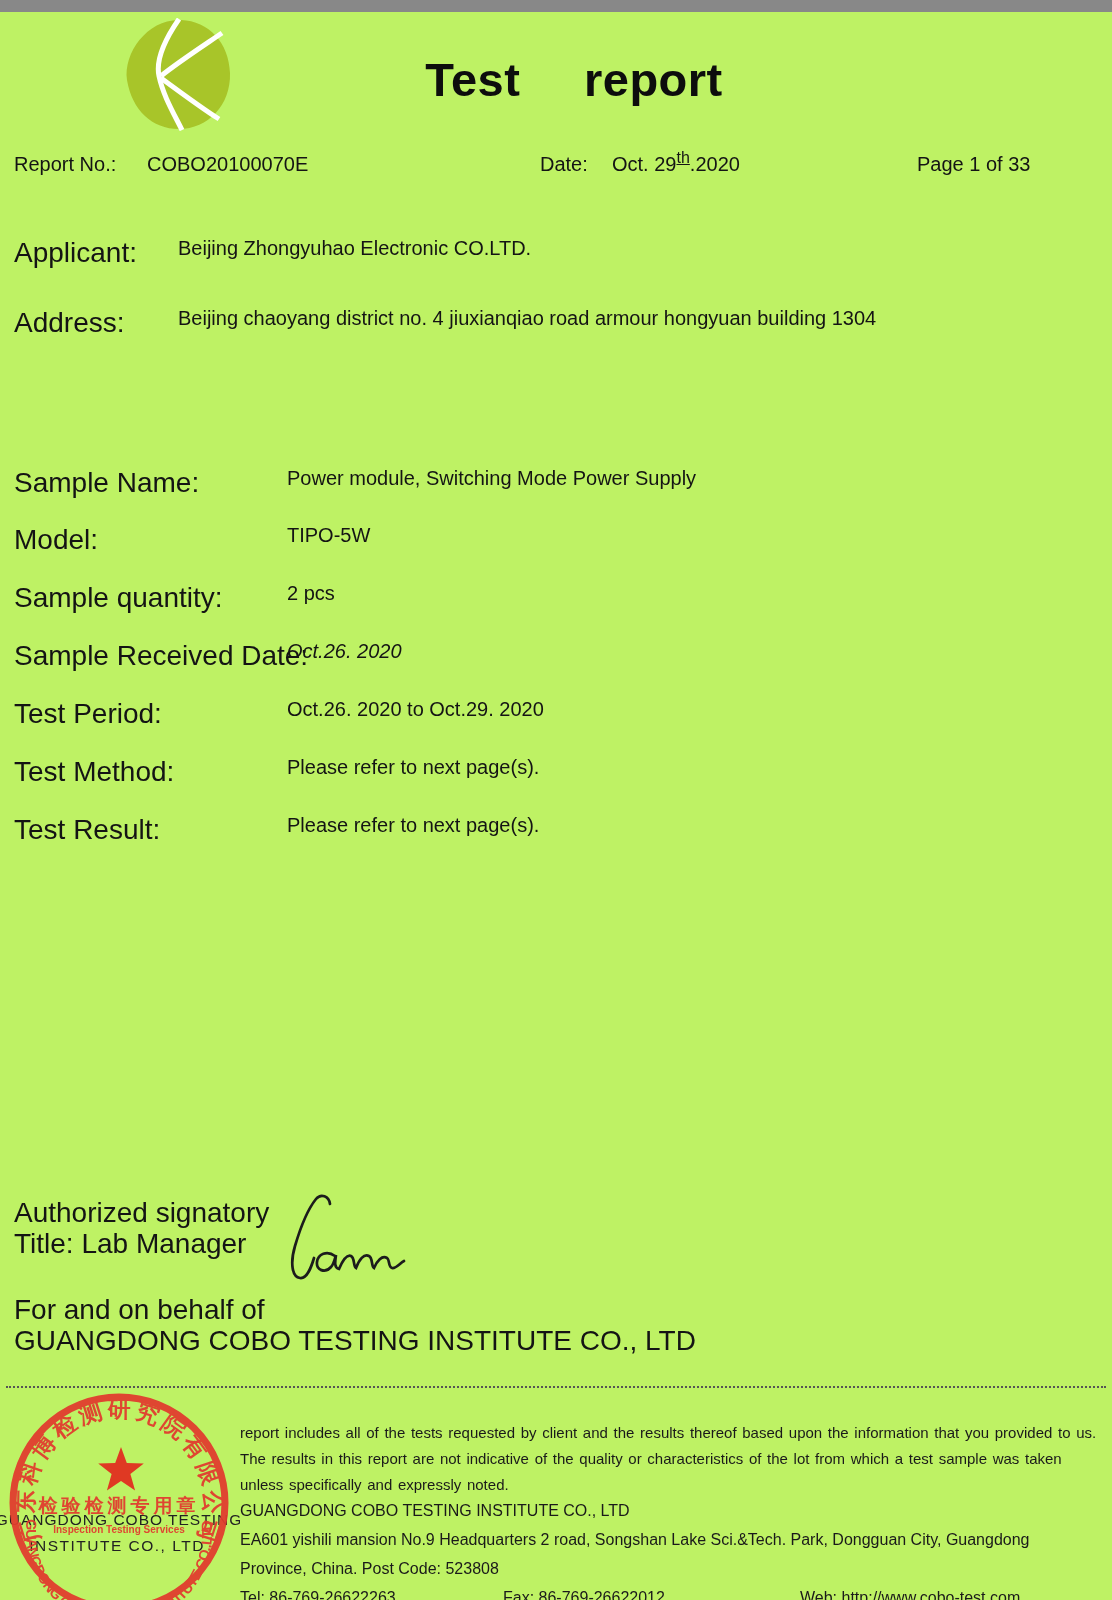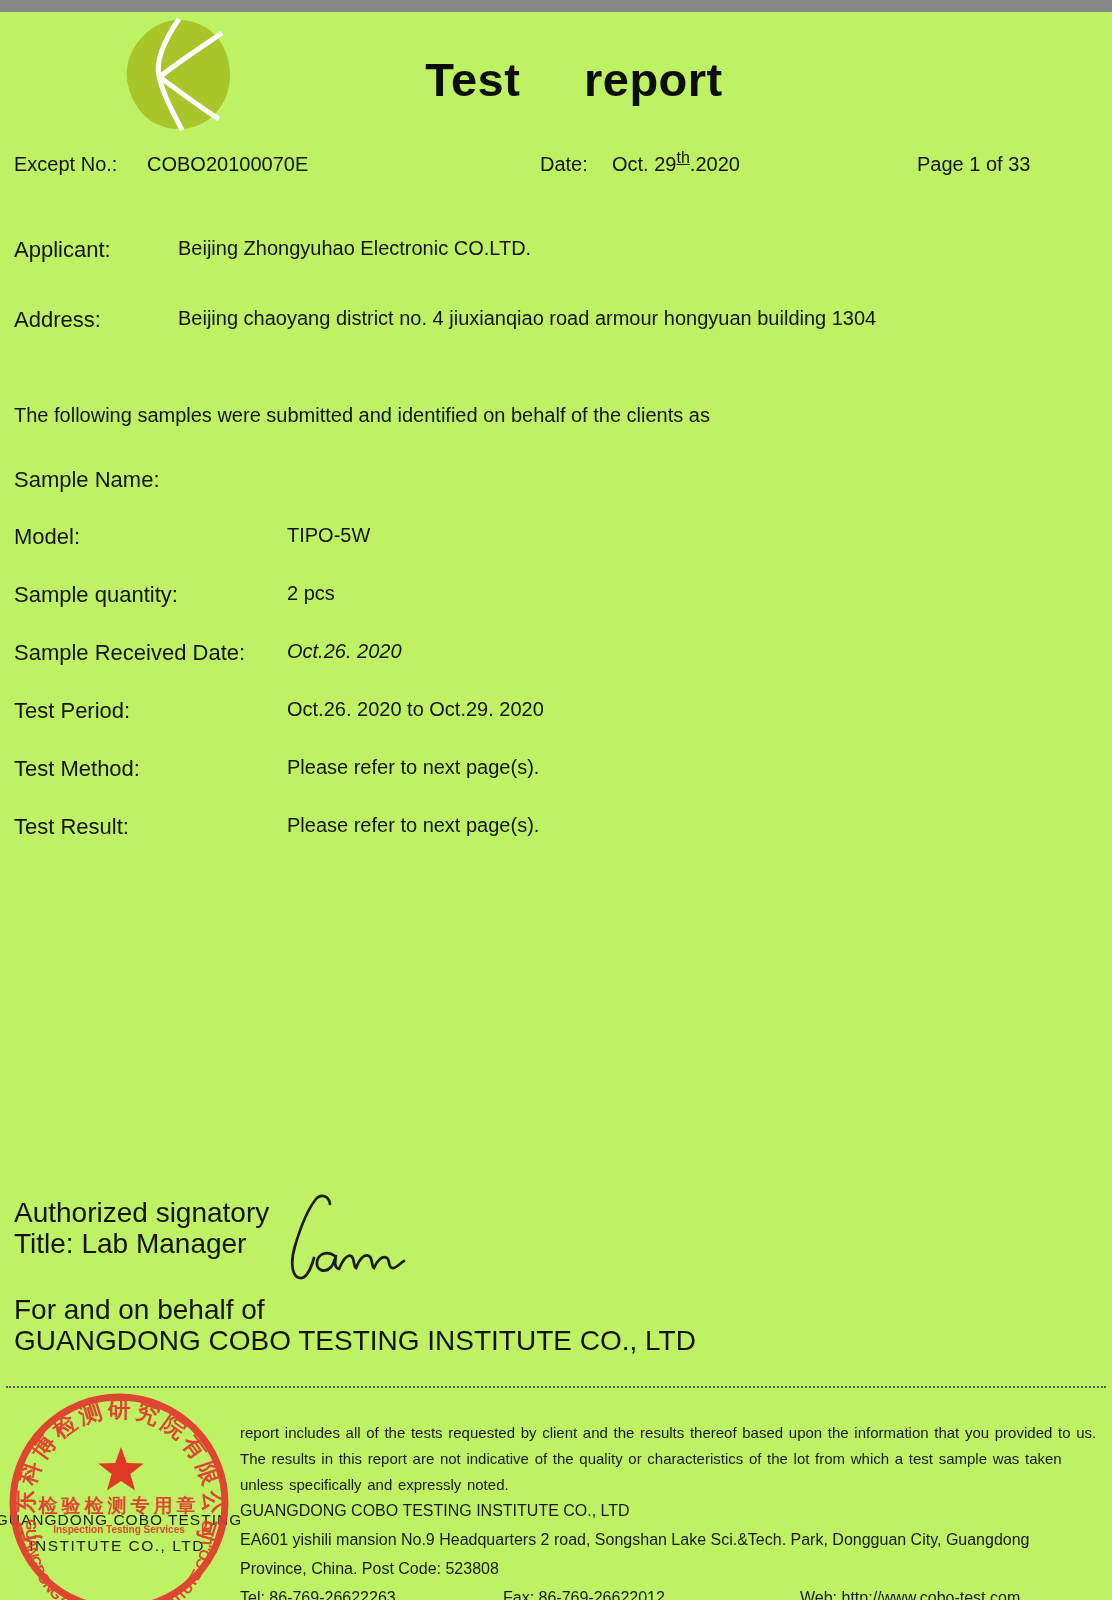--- a/index.html
+++ b/index.html
@@ -14,21 +14,21 @@
   }
   .abs{position:absolute;}
   .doc-title{
     top:40px;left:18px;width:100%;
     text-align:center;
     font-size:47px;font-weight:700;
     word-spacing:50px;letter-spacing:0.5px;
     color:#0d0d0d;
   }
   .hline{font-size:20px;white-space:nowrap;}
-  .lbl{font-size:22px;white-space:nowrap;}
+  .lbl{font-size:28px;white-space:nowrap;}
   .val{font-size:20px;white-space:nowrap;}
   .intro{font-size:20px;white-space:nowrap;}
   .sig-text{font-size:28px;white-space:nowrap;}
   .footer-divider{
     top:1374px;left:6px;width:1100px;height:0;
     border-top:2px dotted #555;
   }
   .fnote{font-size:15px;white-space:nowrap;word-spacing:1.5px;color:#1a1a1a;}
   .finfo{font-size:16px;white-space:nowrap;color:#1a1a1a;}
   sup{font-size:16px;vertical-align:super;line-height:0;text-decoration:underline;}
@@ -40,34 +40,34 @@
 
   <svg class="abs" style="left:123px;top:6px;" width="110" height="113" viewBox="0 0 110 113" aria-hidden="true">
     <path d="M 58,2 C 86,3 106,25 107,55 C 108,87 85,111 56,111 C 29,111 9,92 4,62 C 0,34 26,0 58,2 Z" fill="#a8c529"></path>
     <path d="M 56,1 C 38,27 33,44 36,58 C 40,77 50,94 59,112" fill="none" stroke="#ffffff" stroke-width="5"></path>
     <path d="M 99,15 C 80,28 54,45 38,58" fill="none" stroke="#ffffff" stroke-width="5"></path>
     <path d="M 38,60 C 57,74 80,91 96,101" fill="none" stroke="#ffffff" stroke-width="5"></path>
   </svg>
 
   <div class="abs doc-title">Test report</div>
 
-  <div class="abs hline" style="left:14px;top:141px;">Except No.:</div>
+  <div class="abs hline" style="left:14px;top:141px;">Report No.:</div>
   <div class="abs hline" style="left:147px;top:141px;">COBO20100070E</div>
   <div class="abs hline" style="left:540px;top:141px;">Date:</div>
   <div class="abs hline" style="left:612px;top:141px;"><span>Oct. 29</span><sup>th</sup><span>.2020</span></div>
   <div class="abs hline" style="left:917px;top:141px;">Page 1 of 33</div>
 
   <div class="abs lbl" style="left:14px;top:225px;">Applicant:</div>
   <div class="abs val" style="left:178px;top:225px;">Beijing Zhongyuhao Electronic CO.LTD.</div>
   <div class="abs lbl" style="left:14px;top:295px;">Address:</div>
   <div class="abs val" style="left:178px;top:295px;">Beijing chaoyang district no. 4 jiuxianqiao road armour hongyuan building 1304</div>
 
-  <div class="abs intro" style="left:14px;top:392px;">The following samples were submitted and identified on behalf of the clients as</div>
 
   <div class="abs lbl" style="left:14px;top:455px;">Sample Name:</div>
+  <div class="abs val" style="left:287px;top:455px;">Power module, Switching Mode Power Supply</div>
   <div class="abs lbl" style="left:14px;top:512px;">Model:</div>
   <div class="abs val" style="left:287px;top:512px;">TIPO-5W</div>
   <div class="abs lbl" style="left:14px;top:570px;">Sample quantity:</div>
   <div class="abs val" style="left:287px;top:570px;">2 pcs</div>
   <div class="abs lbl" style="left:14px;top:628px;">Sample Received Date:</div>
   <div class="abs val" style="left:287px;top:628px;font-style:italic;">Oct.26. 2020</div>
   <div class="abs lbl" style="left:14px;top:686px;">Test Period:</div>
   <div class="abs val" style="left:287px;top:686px;">Oct.26. 2020 to Oct.29. 2020</div>
   <div class="abs lbl" style="left:14px;top:744px;">Test Method:</div>
   <div class="abs val" style="left:287px;top:744px;">Please refer to next page(s).</div>

